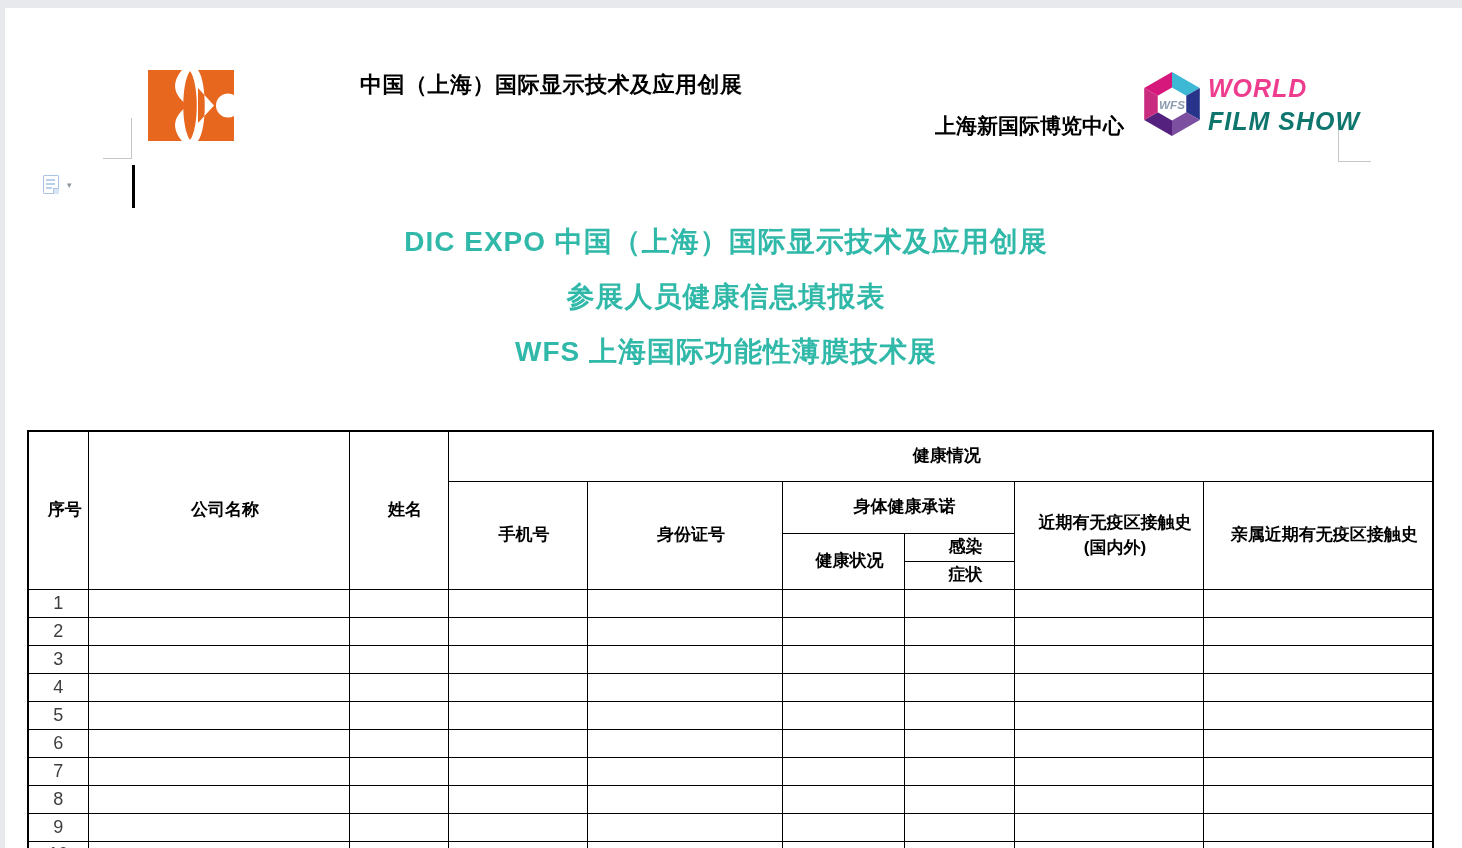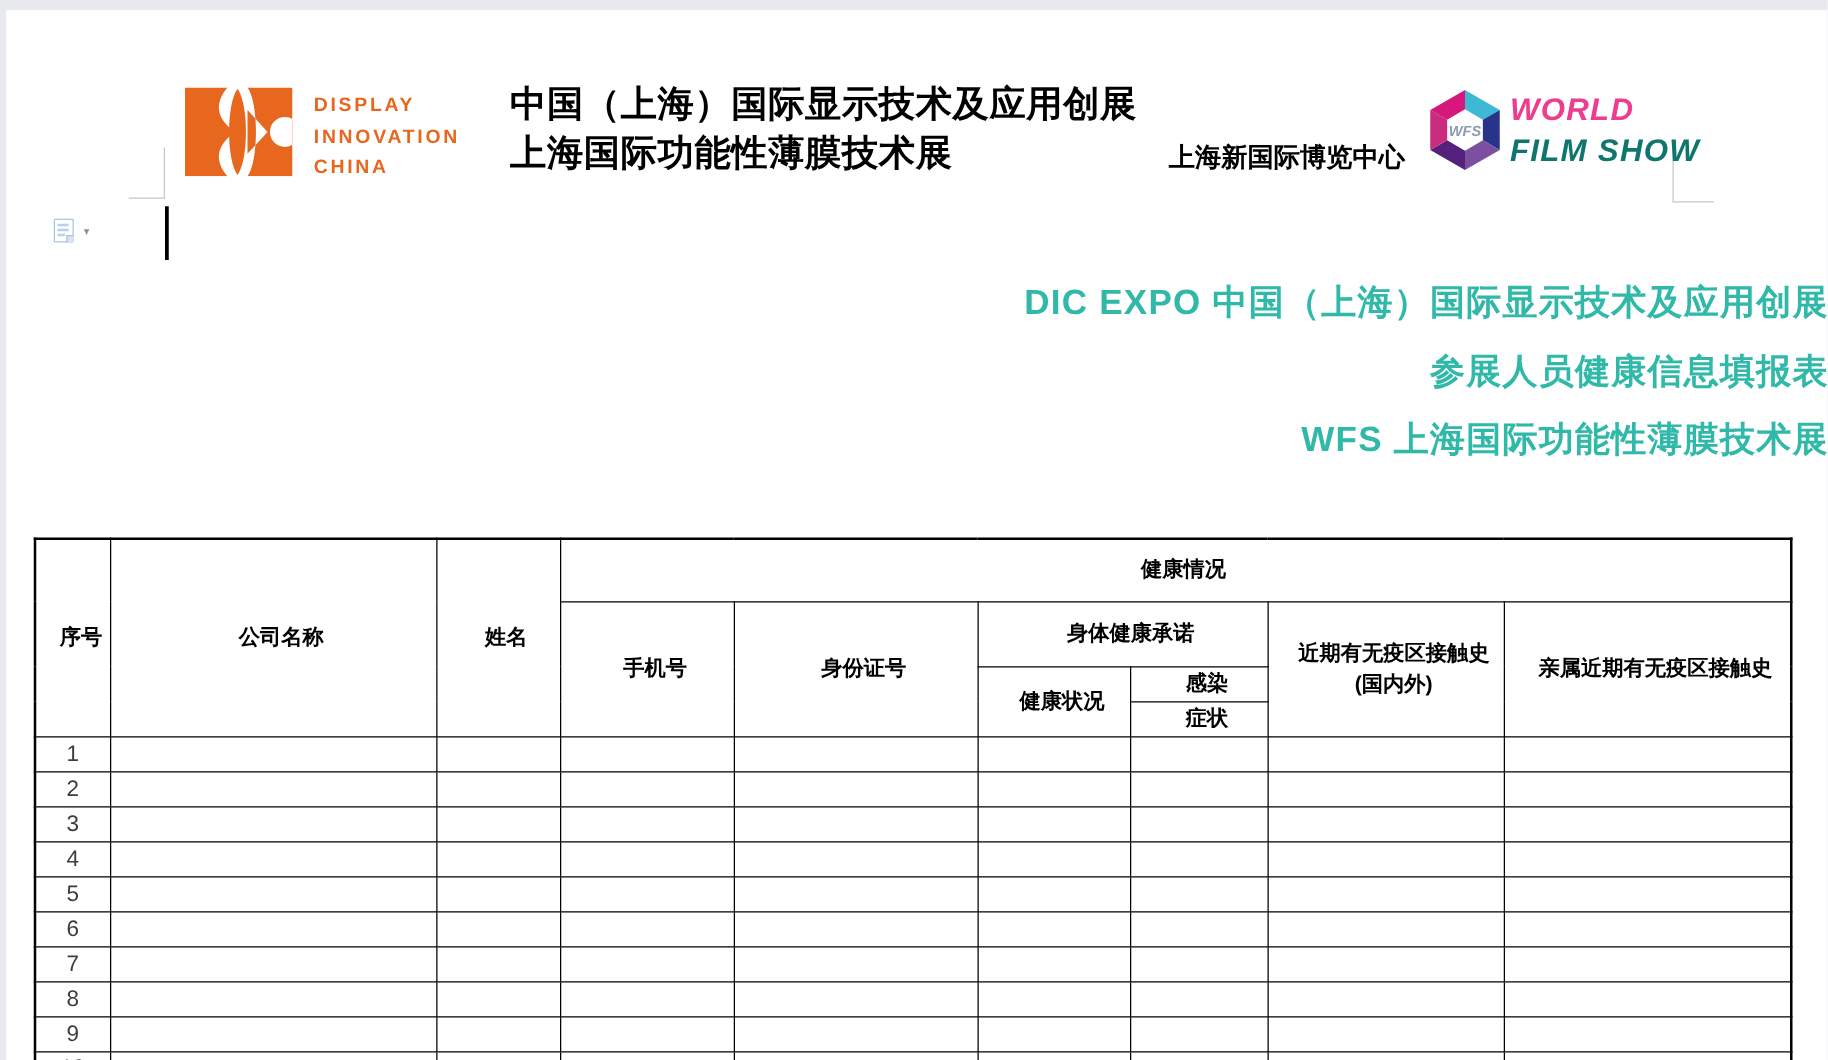--- a/index.html
+++ b/index.html
@@ -36,36 +36,36 @@
 
   
   .dic-mark { position: absolute; left: 143px; top: 62px; }
   .dic-text {
     position: absolute; left: 246px; top: 65px;
     color: #E8671F; font-weight: 700; font-size: 15.5px; line-height: 24.5px;
     letter-spacing: 2.2px; white-space: nowrap;
   }
   .cn-title {
     position: absolute; left: 355px; top: 57px;
-    font-weight: 700; font-size: 29px; line-height: 39px; color: #000;
-    white-space: nowrap; letter-spacing: 0.5px; margin-left: 48px;
+    font-weight: 700; font-size: 22px; line-height: 39px; color: #000;
+    white-space: nowrap; letter-spacing: 0.5px;
   }
   .date-line  { position: absolute; left: 930px; top: 63px;  font-weight: 700; font-size: 21px; color: #000; white-space: nowrap; }
   .venue-line { position: absolute; left: 930px; top: 104px; font-weight: 700; font-size: 21px; color: #000; white-space: nowrap; }
   .wfs-cube { position: absolute; left: 1133px; top: 62px; }
   .wfs-text {
     position: absolute; left: 1203px; top: 64px;
     font-weight: 700; font-style: italic; font-size: 25px; line-height: 33px;
     white-space: nowrap; letter-spacing: 1px;
   }
 
   
   .doc-title {
-    position: absolute; left: 18px; top: 206px; width: 1440px;
-    text-align: right; font-weight: 700; font-size: 28px; line-height: 55px;
+    position: absolute; left: 1px; top: 206px; width: 1440px;
+    text-align: center; font-weight: 700; font-size: 28px; line-height: 55px;
     letter-spacing: 1px;
   }
 
   
   .form-table {
     position: absolute; left: 22px; top: 422px; width: 1405px;
     border-collapse: collapse; table-layout: fixed;
     border: 2px solid #000;
   }
   .form-table th, .form-table td {
@@ -99,29 +99,23 @@
     <span class="paste-arrow">▾</span>
   </div>
 
   <div class="cursor"></div>
 
   <svg class="dic-mark" width="86" height="71" viewBox="0 0 86 71">
     <path fill="#E8671F" d="M0,0 H34 C24,12 24,24 40,35.5 C24,47 24,59 34,71 H0 Z"></path>
     <path fill="#E8671F" d="M42,1 C33,13 33,58 42,70 C51,58 51,13 42,1 Z"></path>
     <path fill="#E8671F" fill-rule="evenodd" d="M50,0 H86 V71 H50 C59,59 59,12 50,0 Z M50,18 L66,35.5 L50,53 Z M68,35.5 a12,12 0 1,0 24,0 a12,12 0 1,0 -24,0 Z"></path>
   </svg>
-  <div class="dic-text">
-    <div>DISPLAY</div>
-    <div>INNOVATION</div>
-    <div>CHINA</div>
-  </div>
 
   <div class="cn-title">
     <div>中国（上海）国际显示技术及应用创展</div>
-    <div>上海国际功能性薄膜技术展</div>
   </div>
 
   <div class="venue-line">上海新国际博览中心</div>
 
   <svg class="wfs-cube" width="68" height="68" viewBox="0 0 70 70">
     <polygon points="35,2 63.6,18.5 49.7,26.5 35,18" fill="#3EB9D5"></polygon>
     <polygon points="63.6,18.5 63.6,51.5 49.7,43.5 49.7,26.5" fill="#283489"></polygon>
     <polygon points="63.6,51.5 35,68 35,52 49.7,43.5" fill="#7C4FA0"></polygon>
     <polygon points="35,68 6.4,51.5 20.3,43.5 35,52" fill="#55217E"></polygon>
     <polygon points="6.4,51.5 6.4,18.5 20.3,26.5 20.3,43.5" fill="#C92B7E"></polygon>

